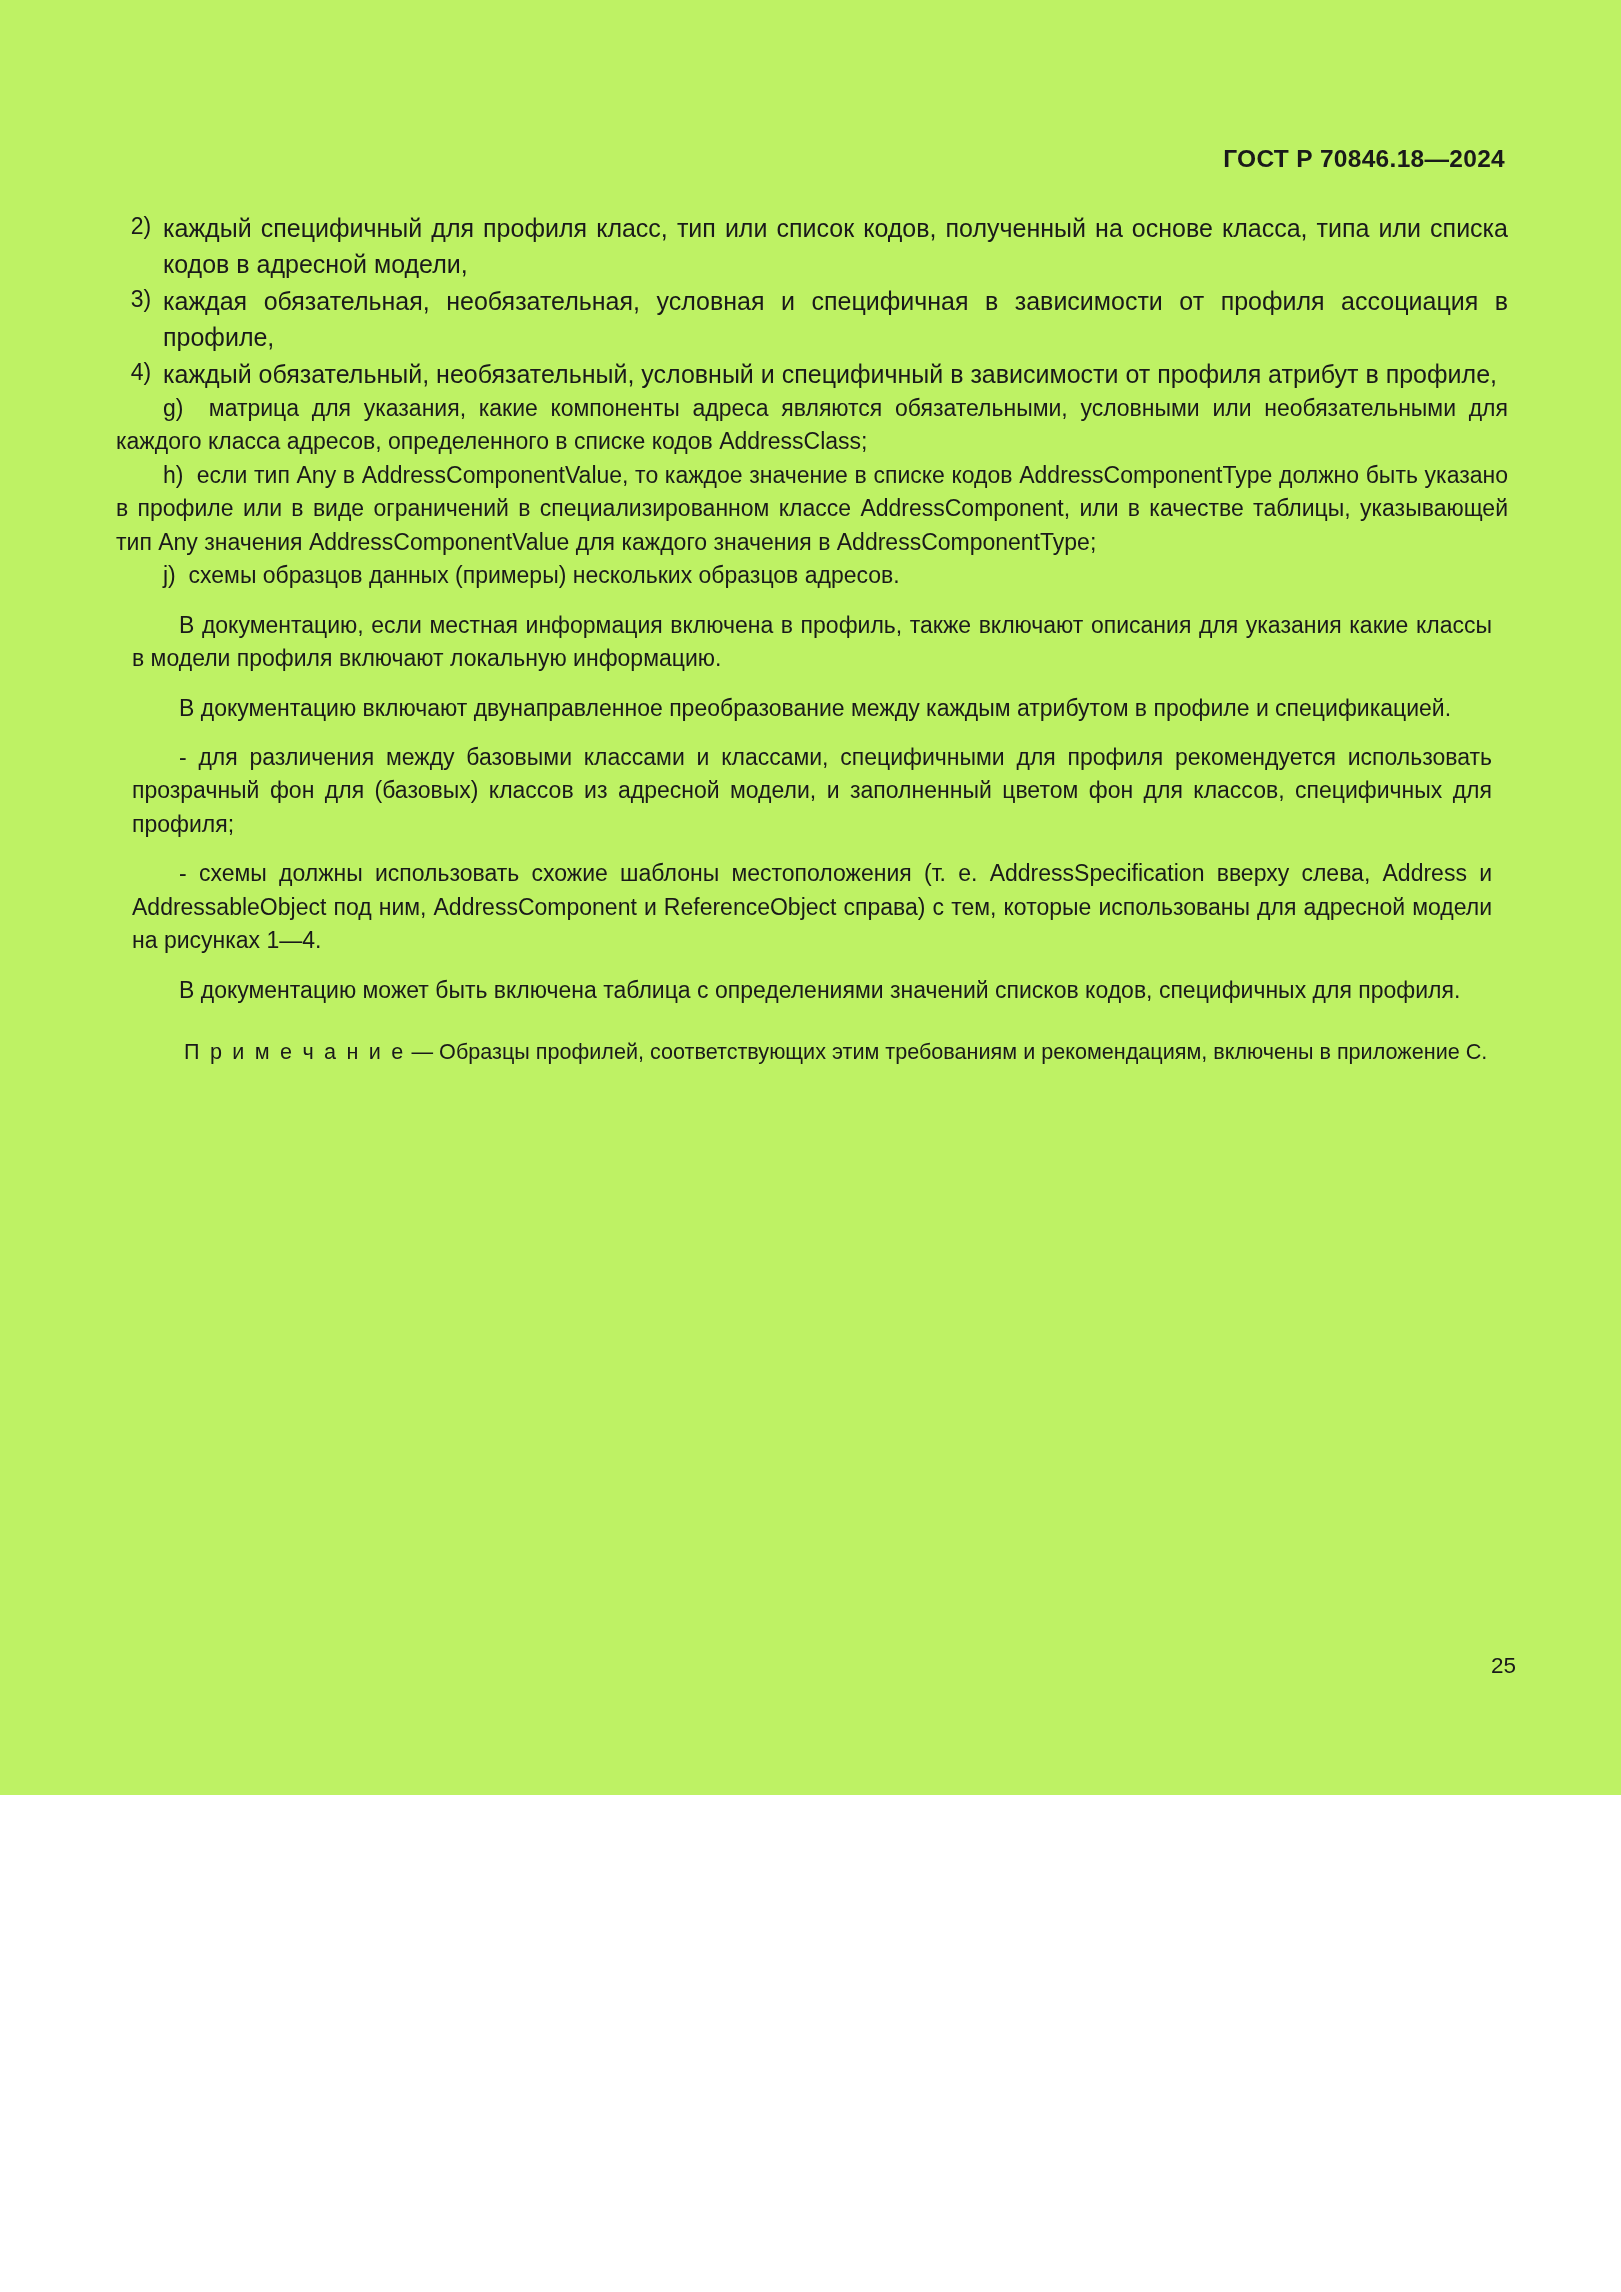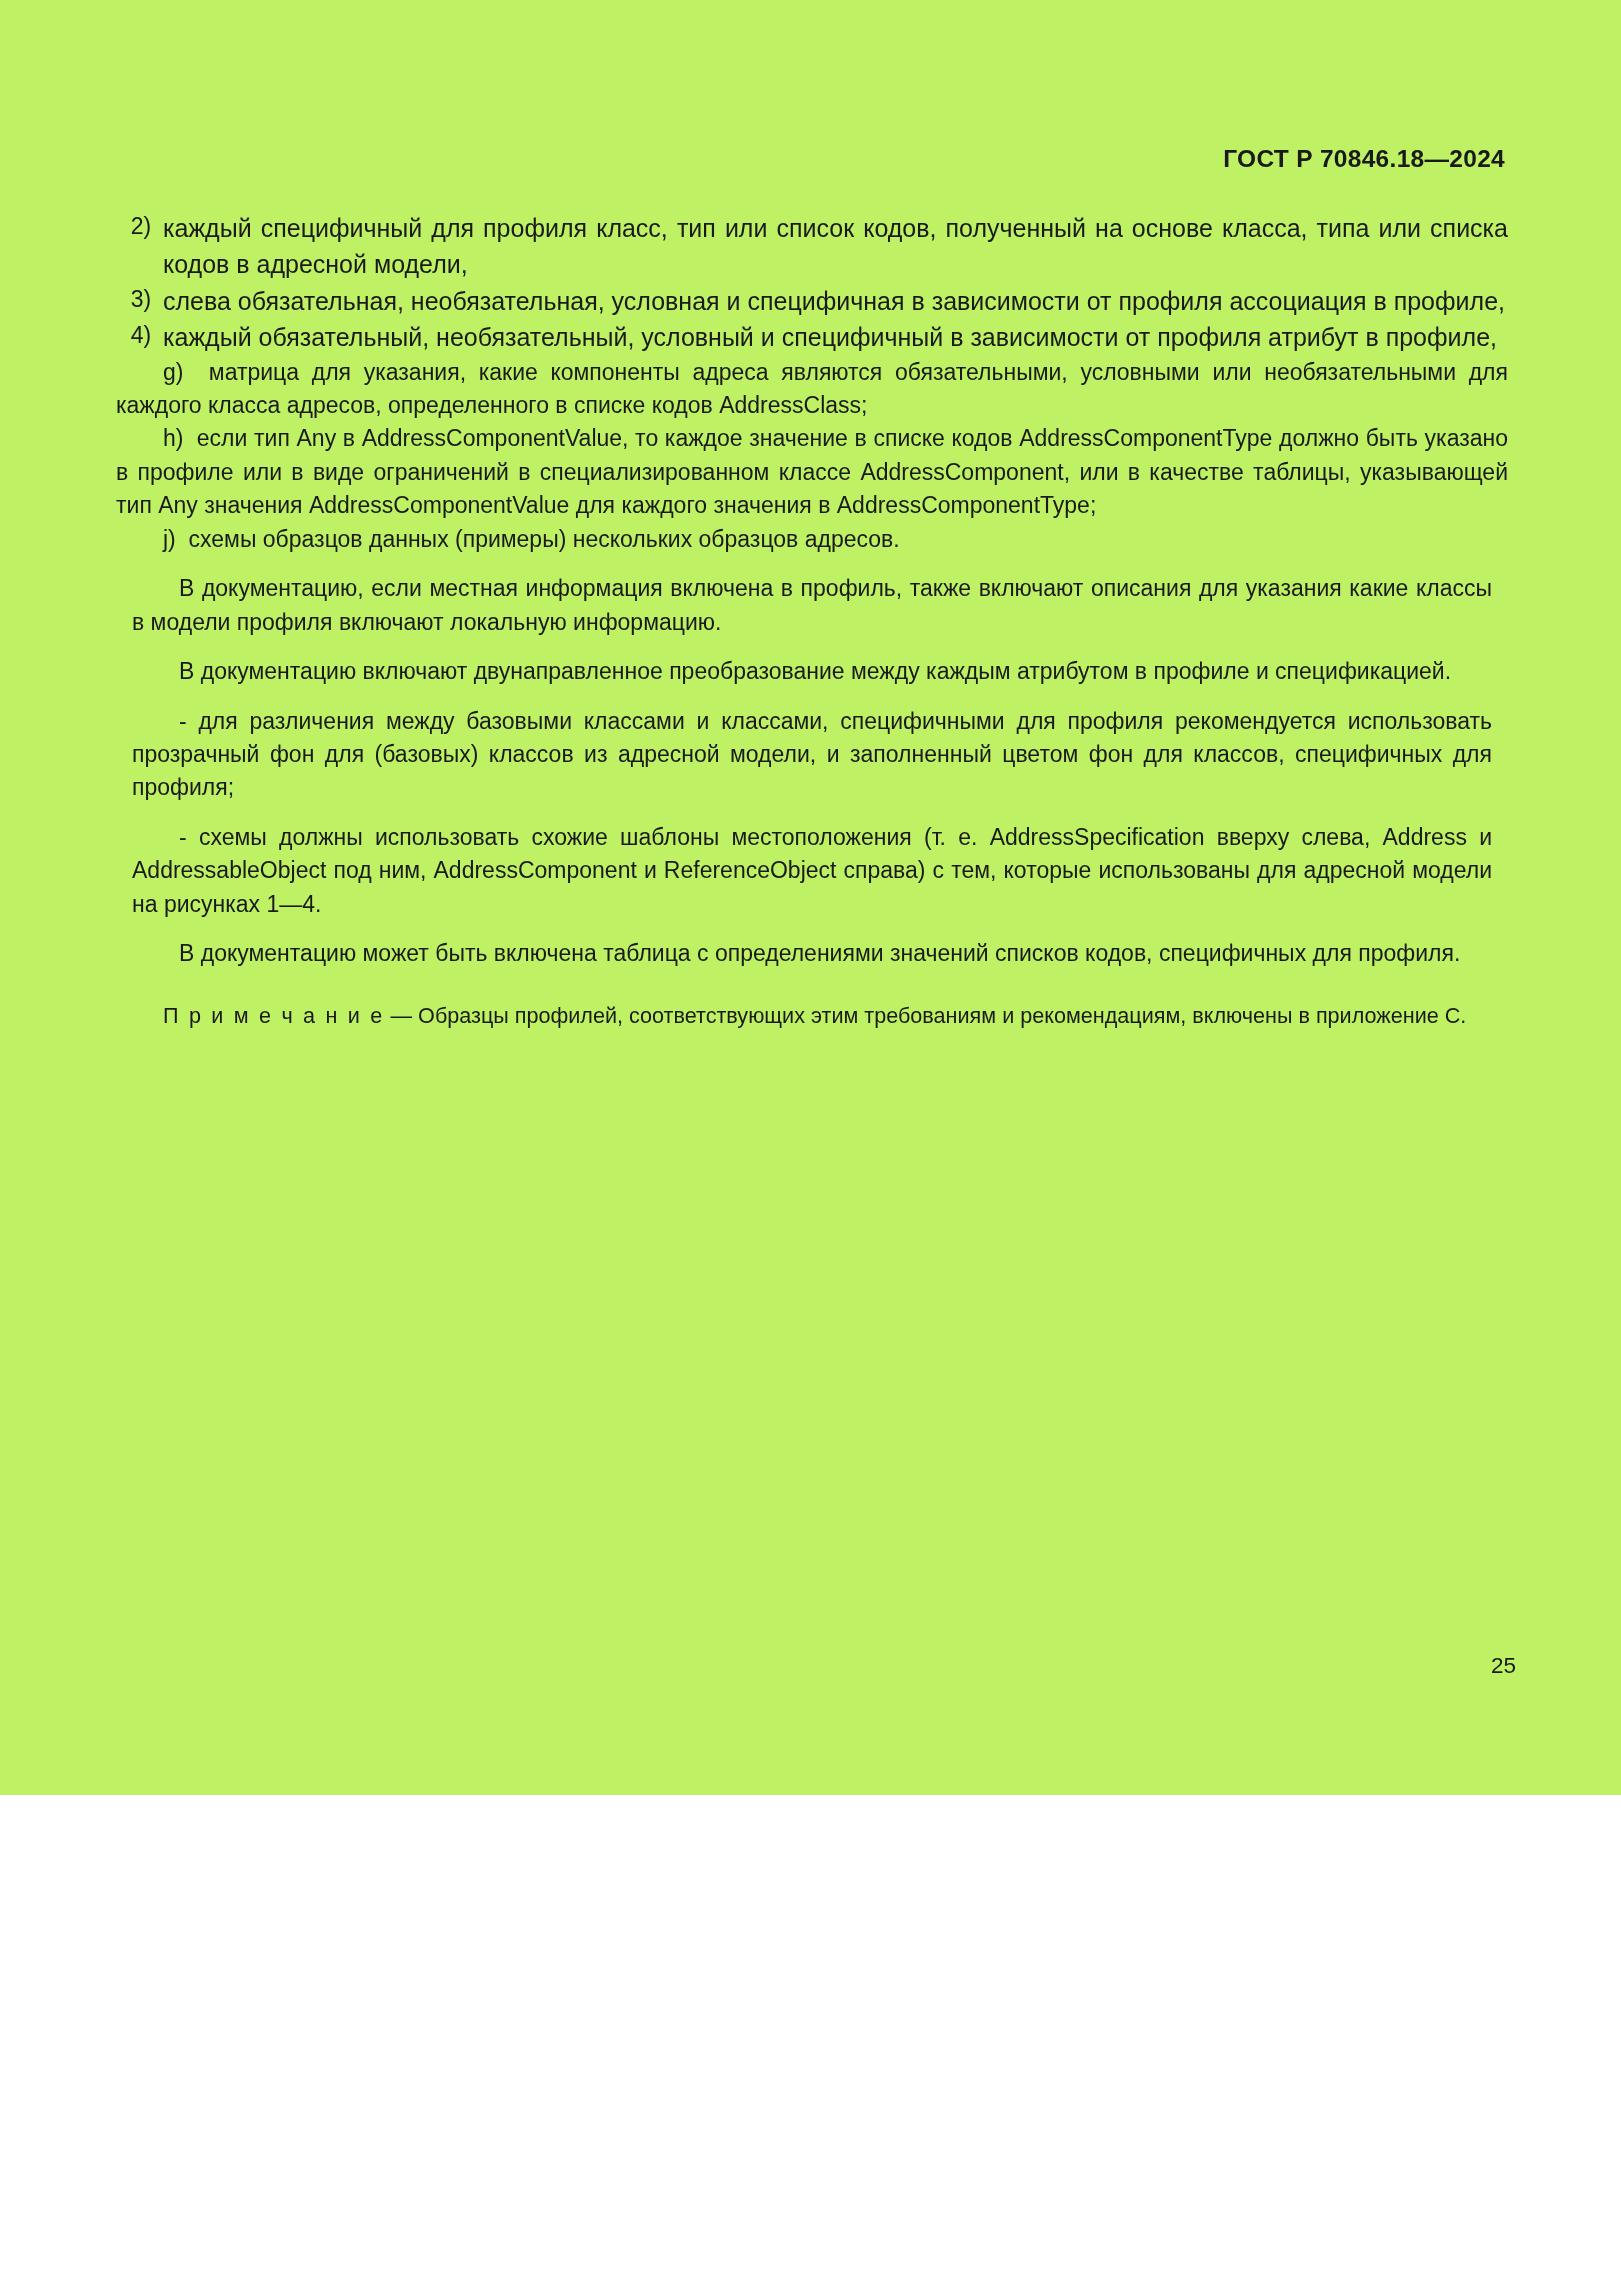--- a/index.html
+++ b/index.html
@@ -73,20 +73,21 @@
     text-indent: 47px;
   }
   .note {
     margin-top: 29px;
     font-size: 21.6px;
     line-height: 1.45;
     text-align: justify;
   }
   .note .sp {
     letter-spacing: 2.2px;
+    margin-left: 21px;
   }
   .pagenum {
     position: absolute;
     bottom: 116px;
     right: 105px;
     font-size: 22.5px;
   }
 </style>
 </head>
 <body>
@@ -96,21 +97,21 @@
   <div class="header">ГОСТ Р 70846.18—2024</div>
 
   <div class="content">
 
     <div class="numitem">
       <div class="marker">2)</div>
       <div class="body">каждый специфичный для профиля класс, тип или список кодов, полученный на основе класса, типа или списка кодов в адресной модели,</div>
     </div>
     <div class="numitem">
       <div class="marker">3)</div>
-      <div class="body">слева обязательная, необязательная, условная и специфичная в зависимости от профиля ассоциация в профиле,</div>
+      <div class="body">каждая обязательная, необязательная, условная и специфичная в зависимости от профиля ассоциация в профиле,</div>
     </div>
     <div class="numitem">
       <div class="marker">4)</div>
       <div class="body">каждый обязательный, необязательный, условный и специфичный в зависимости от профиля атрибут в профиле,</div>
     </div>
 
     <div class="letteritem">
       <span class="ind"></span><span>g)</span>&nbsp;&nbsp;<span>матрица для указания, какие компоненты адреса являются обязательными, условными или необязательными для каждого класса адресов, определенного в списке кодов AddressClass;</span>
     </div>
 

